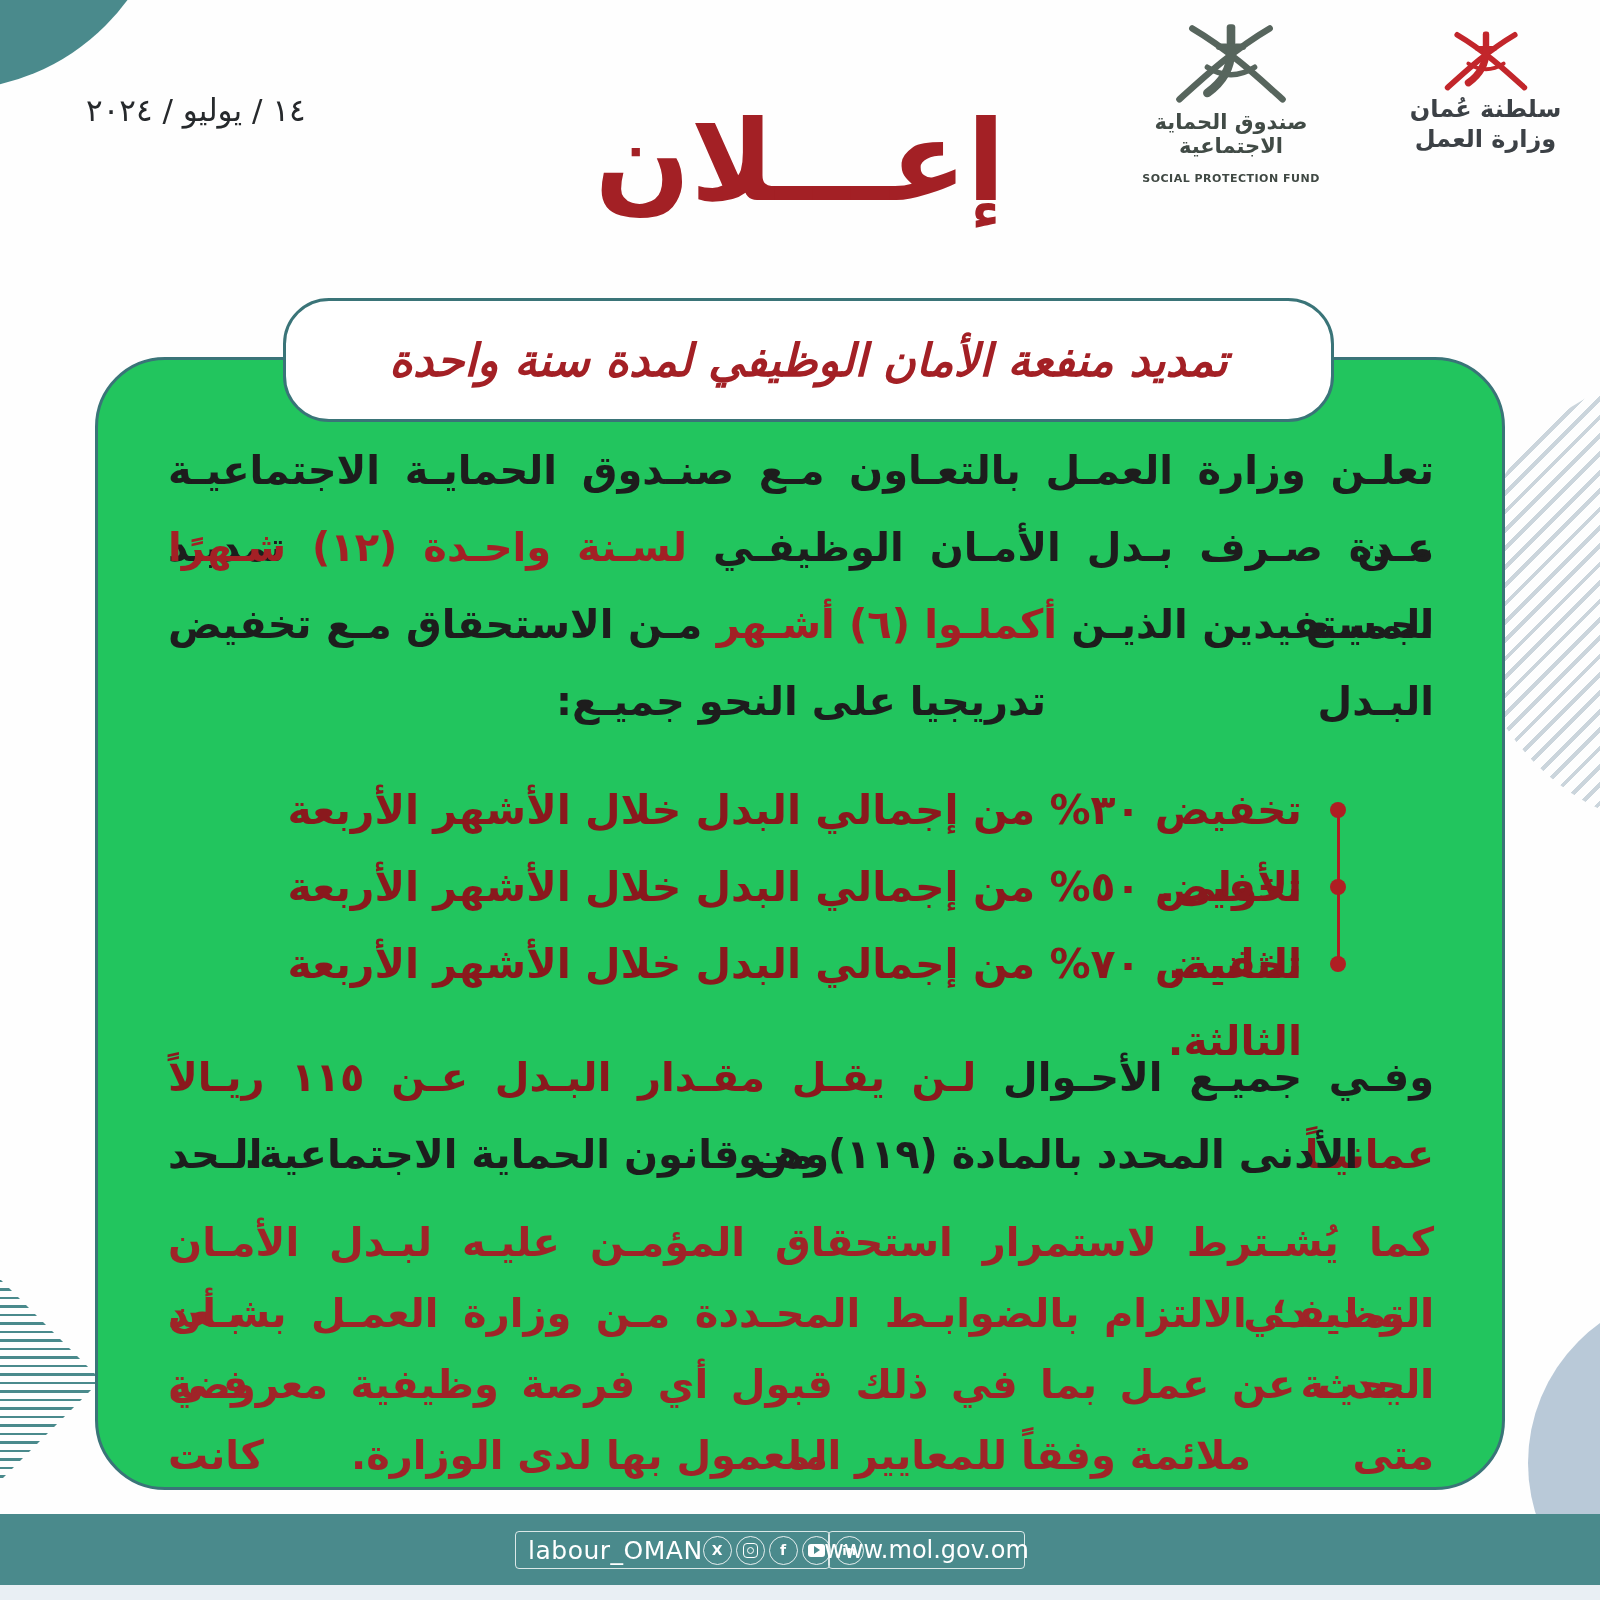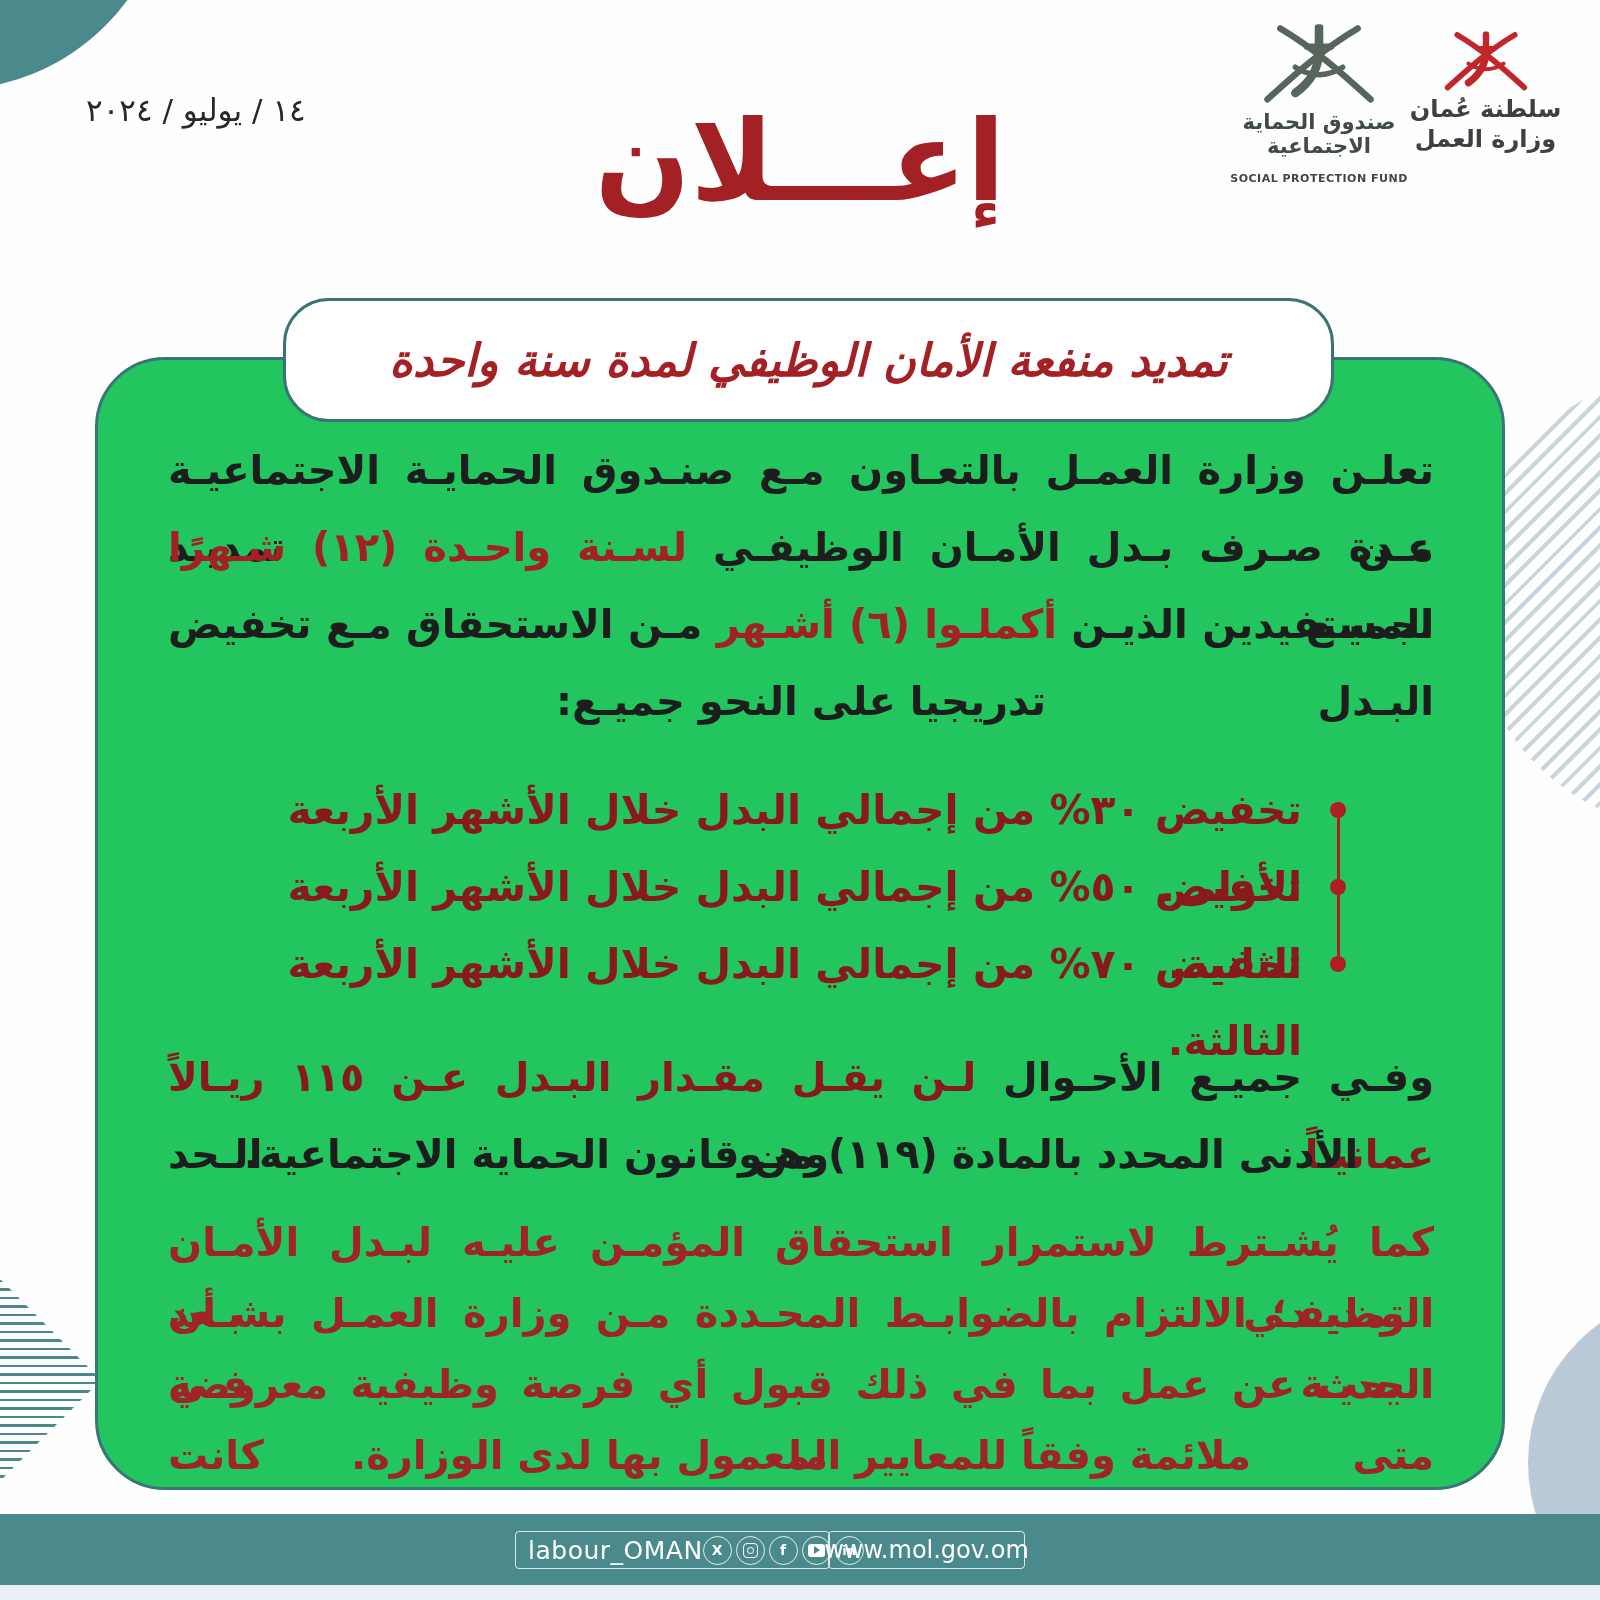--- a/index.html
+++ b/index.html
@@ -14,21 +14,21 @@
              background:repeating-linear-gradient(135deg,transparent 0 9px,var(--stripe_gray,#CBD5DC) 9px 13px);}
   .diamond-bl{left:-80px;top:1305px;width:150px;height:150px;transform:rotate(45deg);z-index:0;
              background:repeating-linear-gradient(135deg,transparent 0 6px,var(--teal,#4A8A8C) 6px 8.5px);}
   .circle-br{left:1528px;top:1291px;width:344px;height:344px;border-radius:50%;
              background:var(--light_blue,#B9C9D8);z-index:0;}
 
   
   .date{left:86px;top:92px;font-size:31px;color:#26292c;direction:rtl;z-index:3;}
   .logo{z-index:3;text-align:center;}
   .logo svg{display:block;margin:0 auto;}
-  .spf{left:1214px;top:22px;width:210px;}
+  .spf{left:1126px;top:22px;width:210px;}
   .spf-ar{font-size:21px;font-weight:700;color:#414b46;margin-top:2px;}
   .spf-en{font-size:11px;letter-spacing:.5px;color:#3f4843;margin-top:14px;font-weight:600;}
   .mol{left:1408px;top:30px;width:155px;}
   .mol-l1,.mol-l2{font-size:24px;font-weight:700;color:#3c4146;line-height:30px;}
 
   .big-title{left:0;right:0;top:96px;margin:0;text-align:center;z-index:3;
              font-size:112px;font-weight:800;color:var(--red,#A32025);direction:rtl;}
 
   
   .title-box{left:283px;top:298px;width:1045px;height:118px;background:#fff;

